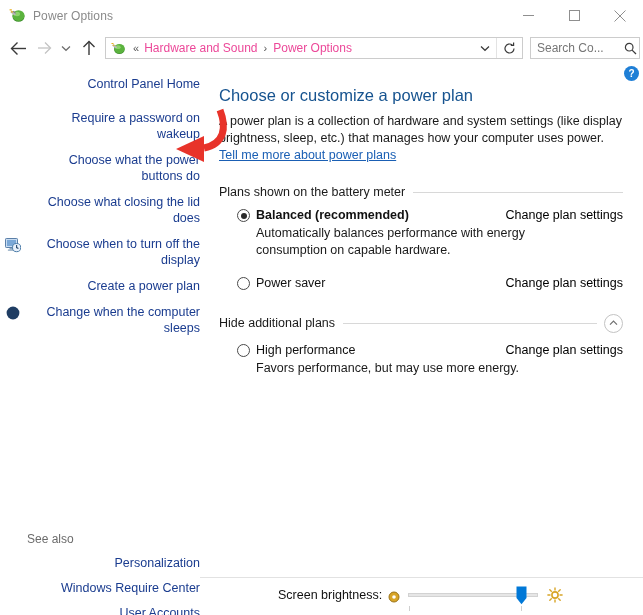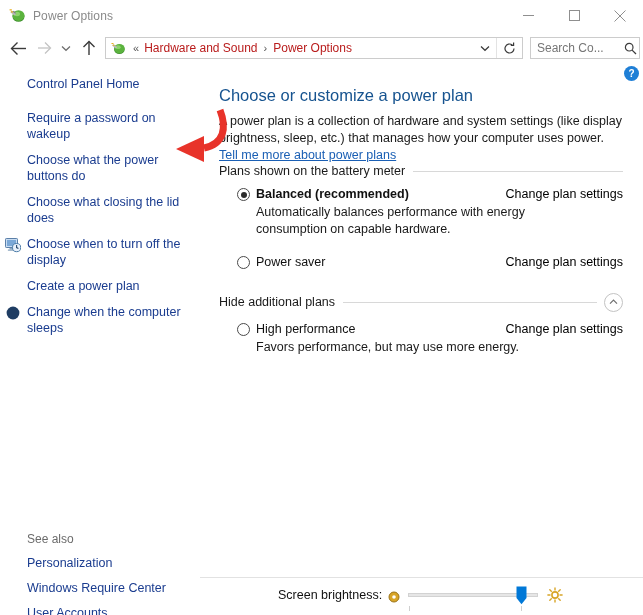--- a/index.html
+++ b/index.html
@@ -70,21 +70,21 @@
     background: #ffffff;
     display: flex; align-items: center;
     box-sizing: border-box;
   }
   #crumb-icon { width:15px; height:15px; margin-left:5px; margin-right:4px; flex:none;}
   .crumb-sep {
     color: #555; font-size: 11px;
     padding: 0 4px; flex:none;
   }
   .crumb {
-    font-size: 12px; color: #b91c1c;
+    font-size: 12px; color: #ec4899;
     white-space: nowrap;
     padding: 1px 2px;
   }
   .crumb-chevron { color:#555; font-size:11px; padding:0 3px; flex:none; }
   #addr-spacer { flex: 1 1 auto; }
   #addr-dropdown {
     width: 22px; height: 20px; flex:none;
     display:flex; align-items:center; justify-content:center;
     color:#3a3a3a;
   }
@@ -131,20 +131,21 @@
   }
   .side-link {
     color:#1a3c8f;
     font-size: 12.5px;
     line-height: 16px;
     padding-left: 27px;
     padding-right: 8px;
     position: relative;
     margin-bottom: 10px;
     cursor: default;
+    text-align: right;
   }
   .side-link.with-icon { padding-left: 27px; }
   .side-ico {
     position:absolute; left:5px; top:1px;
     width:16px; height:16px;
   }
   #side-home { margin-bottom: 18px; }
 
   #seealso {
     position:absolute; left:0; top:532px;
@@ -169,20 +170,21 @@
   }
   #page-desc {
     color:#1a1a1a; font-size:12.5px; line-height:17px;
   }
   .inline-link {
     color:#1a5fb4; text-decoration: underline;
   }
 
   .section-head {
     display:flex; align-items:center;
+    margin-top: 21px;
     margin-bottom: 9px;
     height: 14px;
   }
   .section-head .sh-label {
     font-size:12.5px; color:#1a1a1a; white-space:nowrap;
   }
   .section-head .sh-rule {
     flex:1 1 auto; height:1px; background:#d8d8d8;
     margin-left: 8px;
   }

